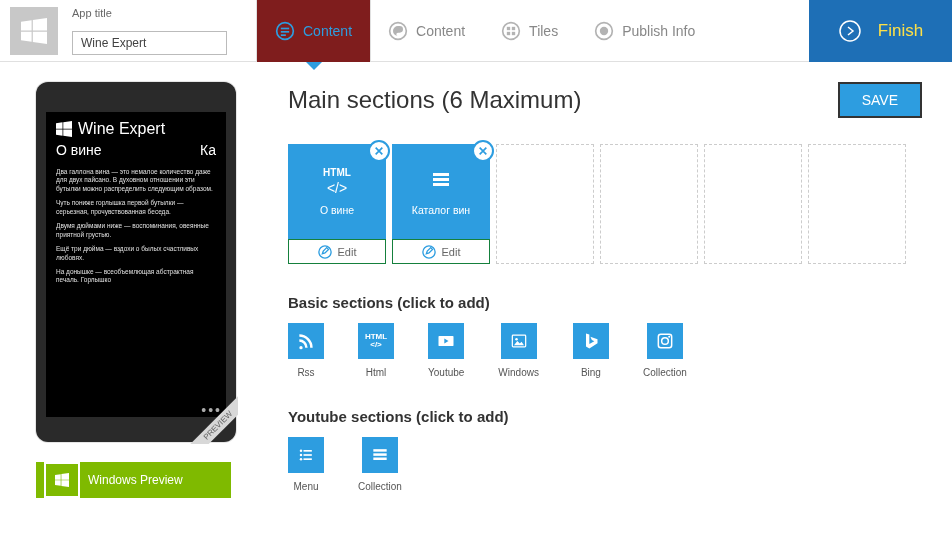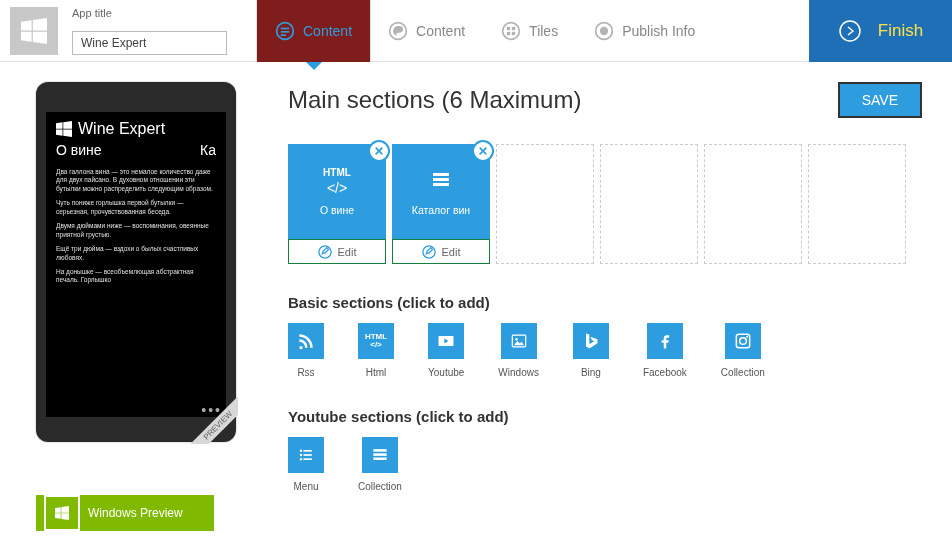--- a/index.html
+++ b/index.html
@@ -23,21 +23,21 @@
 .phone{width:200px;height:360px;background:#2a2a2a;border-radius:12px;padding:30px 10px 20px 10px;position:relative;box-shadow:0 0 0 1px rgba(0,0,0,.1)}
 .phone-screen{background:#000;width:100%;height:305px;color:#fff;padding:8px 10px;overflow:hidden}
 .phone-hdr{display:flex;align-items:center;gap:6px;margin-bottom:4px}
 .phone-hdr svg{width:16px;height:16px;fill:#fff}
 .phone-hdr-txt{font-size:16px;font-weight:300}
 .phone-sub{display:flex;justify-content:space-between;font-size:14px;font-weight:300;margin-bottom:10px}
 .phone-body p{font-size:6.5px;line-height:1.3;margin-bottom:6px;color:#e0e0e0}
 .phone-dots{position:absolute;bottom:24px;right:14px;color:#aaa;font-size:14px;letter-spacing:2px}
 .preview-ribbon{position:absolute;right:-2px;bottom:-2px;width:54px;height:54px;overflow:hidden}
 .preview-ribbon span{position:absolute;display:block;width:80px;background:#d8d8d8;color:#666;font-size:8px;text-align:center;transform:rotate(-45deg);right:-20px;bottom:12px;padding:2px 0}
-.wp-btn{margin-top:53px;background:#7fba00;color:#fff;width:178px;height:36px;display:flex;align-items:center;cursor:pointer}
+.wp-btn{margin-top:20px;background:#7fba00;color:#fff;width:195px;height:36px;display:flex;align-items:center;cursor:pointer}
 .wp-btn-icon{width:36px;height:36px;display:flex;align-items:center;justify-content:center;border:2px solid #fff;margin:0 8px 0 8px}
 .wp-btn-icon svg{width:14px;height:14px;fill:#fff}
 .wp-btn-txt{font-size:12px}
 .content-col{flex:1;padding:20px 30px 16px 10px}
 .section-hdr{display:flex;align-items:center;justify-content:space-between;margin-bottom:26px}
 .section-hdr h2{font-size:24px;font-weight:300;color:#333}
 .save-btn{background:#2d9de0;border:2px solid #333;color:#fff;padding:8px 22px;font-size:14px;cursor:pointer}
 .tiles-row{display:flex;gap:6px}
 .tile-slot{width:98px;height:120px}
 .tile-filled{display:flex;flex-direction:column}
@@ -245,28 +245,20 @@
           <div class="icon-sq">
             <svg viewBox="0 0 24 24">
               <path d="M6 3l4 1.3v11.4l6-3.5-3-1.4-1.7-4 8.5 3v4.8L10 21l-4-2.3V3z"></path>
             </svg>
           </div>
           <span class="icon-lbl">Bing</span>
         </div>
       <div class="icon-item">
           <div class="icon-sq">
             <svg viewBox="0 0 24 24">
-              <path d="M14 8h3V5h-3c-2 0-3.5 1.5-3.5 3.5V11H8v3h2.5v7h3v-7H16l.5-3h-3V8.8c0-.5.3-.8.5-.8z"></path>
-            </svg>
-          </div>
-          <span class="icon-lbl">Facebook</span>
-        </div>
-      <div class="icon-item">
-          <div class="icon-sq">
-            <svg viewBox="0 0 24 24">
               <rect x="4" y="4" width="16" height="16" rx="3" fill="none" stroke="#fff" stroke-width="1.8"></rect>
               <circle cx="12" cy="12" r="4" fill="none" stroke="#fff" stroke-width="1.8"></circle>
               <circle cx="17" cy="7" r="1.2"></circle>
             </svg>
           </div>
           <span class="icon-lbl">Collection</span>
         </div>
     </div>
 
     <div class="sub-hdr">Youtube sections (click to add)</div>

